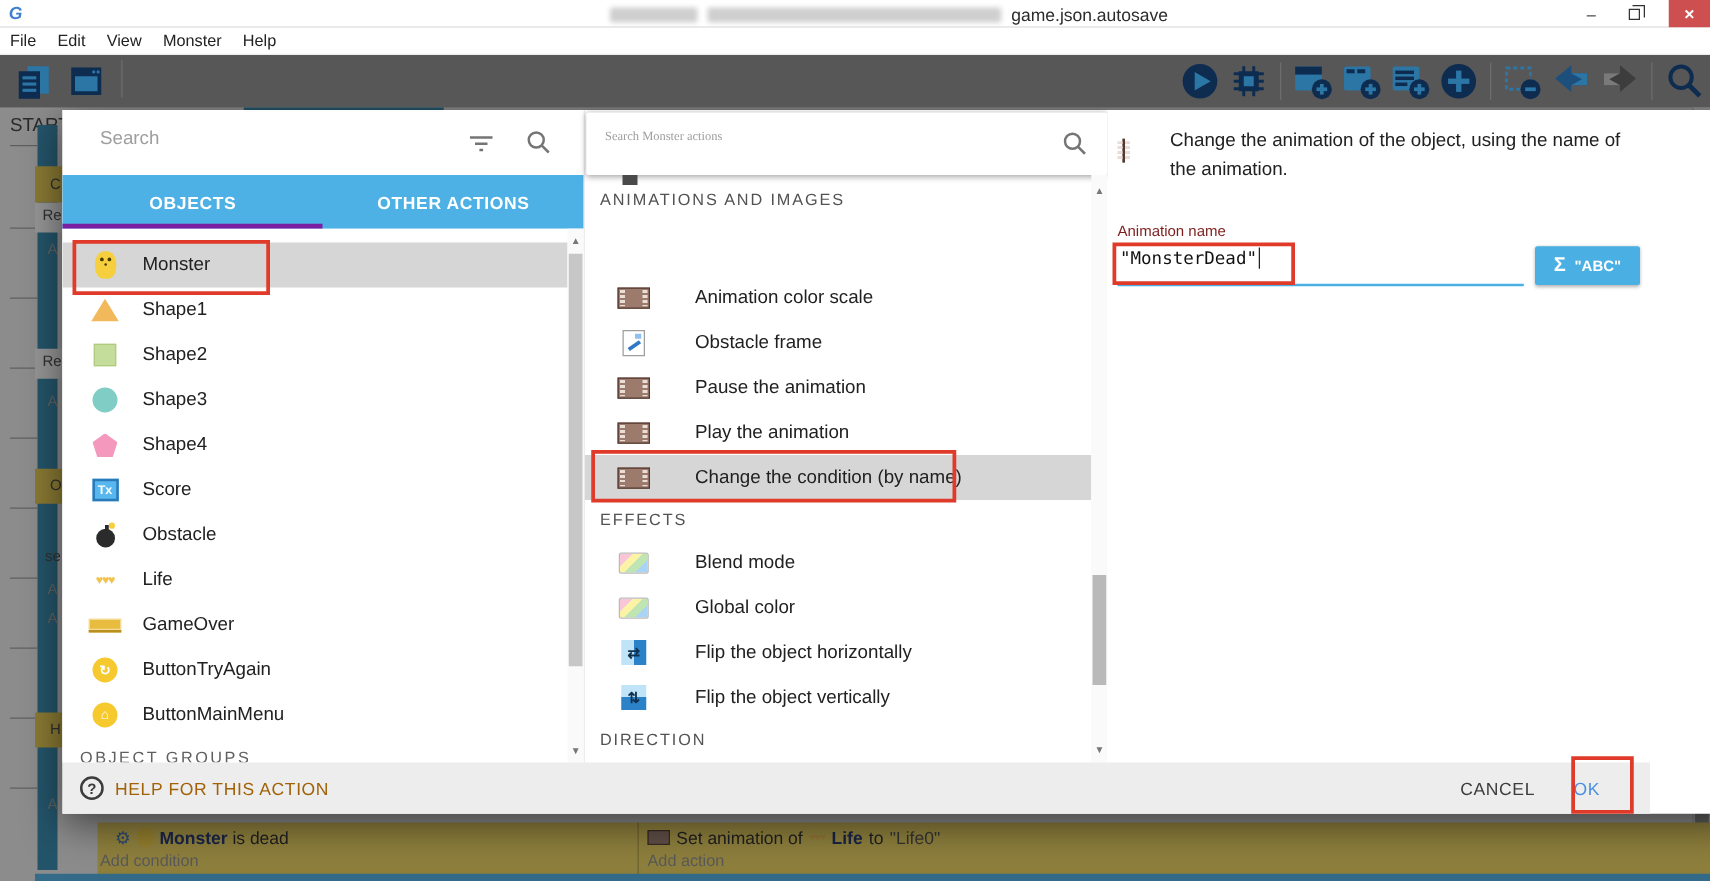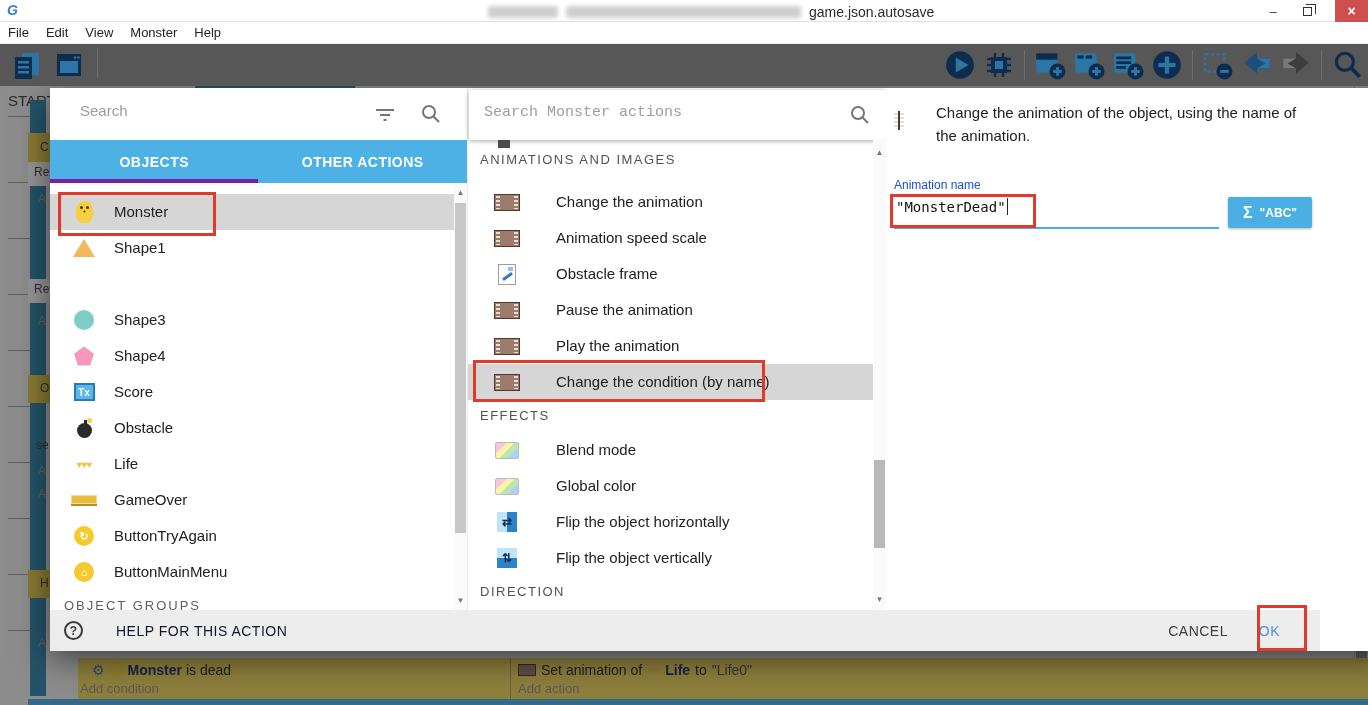--- a/index.html
+++ b/index.html
@@ -76,46 +76,46 @@
   .orow.sel { background:#d6d6d6; }
   .orow .oicon { position:absolute; left:20px; top:0; width:28px; height:36px; display:flex; align-items:center; justify-content:center; }
   .orow .olabel { position:absolute; left:64px; top:0; line-height:36px; font-size:15px; color:#212121; }
   .groups-header { position:absolute; left:14px; top:415px; font-size:13px; color:#5f5f5f; letter-spacing:2px; }
   .lscroll { position:absolute; right:0; top:95px; width:13px; height:427px; background:#fafafa; }
   .lscroll .thumb { position:absolute; left:1px; top:20px; width:11px; height:330px; background:#c7c7c7; }
   .sc-arr { position:absolute; left:0; width:13px; text-align:center; font-size:8px; color:#777; }
 
   .panel-mid { position:absolute; left:417px; top:0; width:419px; height:522px; background:#fff; border-left:1px solid #ececec; }
   .mid-searchcard { position:absolute; left:1px; top:2px; width:417px; height:50px; background:#fff; border-radius:2px; box-shadow:0 1px 5px rgba(0,0,0,0.35); }
-  .mid-searchcard input { position:absolute; left:15px; top:14px; width:330px; border:none; outline:none; font-size:15px; color:#212121; background:transparent; font-family:Liberation Mono, monospace; }
+  .mid-searchcard input { position:absolute; left:15px; top:14px; width:330px; border:none; outline:none; font-size:10px; color:#212121; background:transparent; font-family:Liberation Serif, serif; }
   .midlist { position:absolute; left:0; top:52px; width:419px; height:470px; }
   .sec-header { position:absolute; left:12px; font-size:13px; color:#525252; letter-spacing:1.5px; }
   .arow { position:absolute; left:0; width:405px; height:36px; }
   .arow.sel { background:#d6d6d6; }
   .arow .aicon { position:absolute; left:24px; top:0; width:30px; height:36px; display:flex; align-items:center; justify-content:center; }
   .arow .alabel { position:absolute; left:88px; top:0; line-height:36px; font-size:15px; color:#212121; }
   .cut-frag { position:absolute; left:30px; top:0; width:12px; height:8px; background:#4a4a4a; }
   .mscroll { position:absolute; right:0; top:52px; width:13px; height:470px; background:#fafafa; }
   .mscroll .thumb { position:absolute; left:1px; top:320px; width:11px; height:88px; background:#b9b9b9; }
 
   .panel-right { position:absolute; left:836px; top:0; width:434px; height:522px; background:#fff; }
   .desc-icon { position:absolute; left:12px; top:24px; }
   .desc-text { position:absolute; left:50px; top:13px; width:378px; font-size:15px; color:#212121; line-height:1.55; }
-  .field-label { position:absolute; left:8px; top:90px; font-size:12px; color:#1d4ed8; }
+  .field-label { position:absolute; left:8px; top:90px; font-size:12px; color:#7f1d1d; }
   .field-value { position:absolute; left:10px; top:110px; font-family:"DejaVu Sans Mono",monospace; font-size:14px; color:#111; display:flex; align-items:center; }
   .caret { display:inline-block; width:1.5px; height:17px; background:#222; margin-left:1px; }
   .field-underline { position:absolute; left:8px; top:139px; width:325px; height:2px; background:#4ab0e4; }
   .expr-btn { position:absolute; left:342px; top:109px; width:84px; height:31px; background:#4ab0e4; border-radius:2px; box-shadow:0 1px 3px rgba(0,0,0,0.3); display:flex; align-items:center; justify-content:center; gap:7px; color:#fff; cursor:default; }
   .expr-btn .sigma { font-size:16px; font-weight:bold; }
   .expr-btn .abc { font-size:12px; font-weight:bold; }
 
   .dlg-footer { position:absolute; left:0; top:522px; width:1270px; height:41px; background:#ededed; }
   .help-wrap { position:absolute; left:14px; top:0; height:41px; display:flex; align-items:center; gap:9px; }
   .help-circ { width:19px; height:19px; border:2px solid #3c3c3c; border-radius:50%; display:flex; align-items:center; justify-content:center; font-size:12px; font-weight:bold; color:#3c3c3c; }
-  .help-label { font-size:14px; color:#0f172a; letter-spacing:.5px;margin-left:24px; }
+  .help-label { font-size:14px; color:#a16207; letter-spacing:.5px; }
   .cancel-btn { position:absolute; right:92px; top:0; height:41px; display:flex; align-items:center; font-size:14px; color:#3c3c3c; letter-spacing:.5px; cursor:default; }
   .ok-btn { position:absolute; right:40px; top:0; height:41px; display:flex; align-items:center; font-size:14px; color:#4a90e2; letter-spacing:.5px; cursor:default; }
 
   .anno { position:absolute; border:3px solid #e03a2a; z-index:30; pointer-events:none; }
 
   
   .ic-monster { width:17px; height:22px; background:#f6cf3e; border-radius:45% 45% 40% 40%; position:relative; }
   .ic-monster::before { content:""; position:absolute; left:4px; top:5px; width:3px; height:3px; border-radius:50%; background:#4a3b00; box-shadow:6px 0 0 #4a3b00, 3px 4px 0 -0.5px #4a3b00; }
   .ic-tri { width:0; height:0; border-left:11px solid transparent; border-right:11px solid transparent; border-bottom:18px solid #f2b95c; }
   .ic-sq { width:18px; height:18px; background:#c4dd9a; border:1px solid #aecb7f; }
@@ -376,20 +376,26 @@
             <span class="ic-monster"></span>
           </span>
         <span class="olabel">Monster</span>
       </div>
       <div class="orow" style="top:47px">
         <span class="oicon">
             <span class="ic-tri"></span>
           </span>
         <span class="olabel">Shape1</span>
       </div>
+      <div class="orow" style="top:83px">
+        <span class="oicon">
+            <span class="ic-sq"></span>
+          </span>
+        <span class="olabel">Shape2</span>
+      </div>
       <div class="orow" style="top:119px">
         <span class="oicon">
             <span class="ic-cir"></span>
           </span>
         <span class="olabel">Shape3</span>
       </div>
       <div class="orow" style="top:155px">
         <span class="oicon">
             <span class="ic-pent"></span>
           </span>
@@ -445,31 +451,25 @@
       <input type="text" placeholder="Search Monster actions" style="">
       <svg class="mag-ic" style="right:16px;top:15px" width="20" height="20" viewBox="0 0 20 20">
         <circle cx="8" cy="8" r="6" fill="none" stroke="#757575" stroke-width="2"></circle>
         <line x1="12.5" y1="12.5" x2="18" y2="18" stroke="#757575" stroke-width="2"></line>
       </svg>
     </div>
     <div class="midlist">
       <div class="cut-frag"></div>
       <div class="sec-header" style="top:12px">ANIMATIONS AND IMAGES</div>
 
-      <div class="arow" style="top:44px">
+      <div class="arow" style="top:80px">
         <span class="aicon">
             <span class="ic-film"></span>
           </span>
-        <span class="alabel">Change the animation</span>
-      </div>
-      <div class="arow" style="top:80px">
-        <span class="aicon">
-            <span class="ic-film"></span>
-          </span>
-        <span class="alabel">Animation speed scale</span>
+        <span class="alabel">Animation color scale</span>
       </div>
       <div class="arow" style="top:116px">
         <span class="aicon">
             <span class="ic-frame"></span>
           </span>
         <span class="alabel">Obstacle frame</span>
       </div>
       <div class="arow" style="top:188px">
         <span class="aicon">
             <span class="ic-film"></span>

